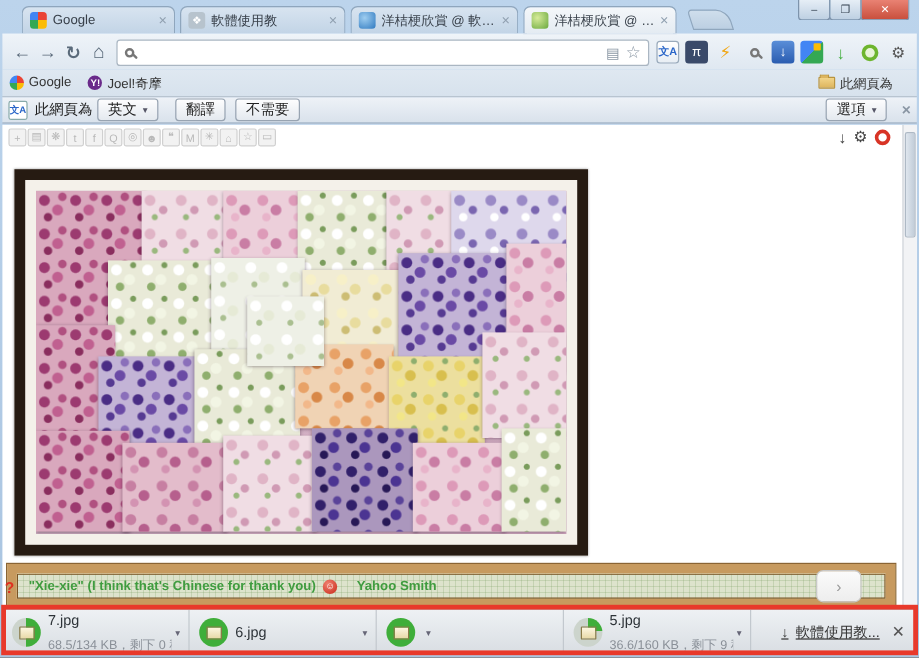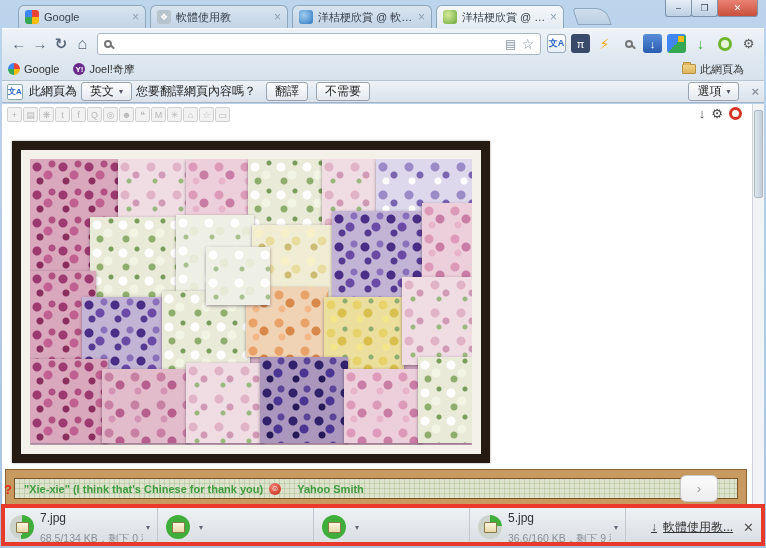--- a/index.html
+++ b/index.html
@@ -207,21 +207,20 @@
     </div>
   </div>
 
   <div class="infobar">
     <span class="tr-ico">文A</span>
     <span>此網頁為</span>
     <span class="ib-btn">
       <span>英文</span>
       <span class="caret">▾</span>
     </span>
-    <span>您要翻譯網頁內容嗎？</span>
     <span class="ib-btn" style="margin-left:10px;">翻譯</span>
     <span class="ib-btn">不需要</span>
     <span class="ib-right">
       <span class="ib-btn">
         <span>選項</span>
         <span class="caret">▾</span>
       </span>
       <span class="ib-close">×</span>
     </span>
   </div>
@@ -304,20 +303,24 @@
         <span class="dl-name">7.jpg</span>
         <span class="dl-status">68.5/134 KB，剩下 0 秒</span>
       </span>
       <span class="dl-caret">▾</span>
     </div>
 
     <div class="dl-item">
       <span class="dl-ring" style="background: conic-gradient(rgb(63, 174, 58) 100%, rgb(204, 212, 204) 0deg);">
           <span class="dl-chip"></span>
         </span>
+      <span class="dl-texts">
+        <span class="dl-name">6.jpg</span>
+        <span class="dl-status"></span>
+      </span>
       <span class="dl-caret">▾</span>
     </div>
 
     <div class="dl-item">
       <span class="dl-ring" style="background: conic-gradient(rgb(63, 174, 58) 100%, rgb(204, 212, 204) 0deg);">
           <span class="dl-chip"></span>
         </span>
       <span class="dl-caret">▾</span>
     </div>
 

